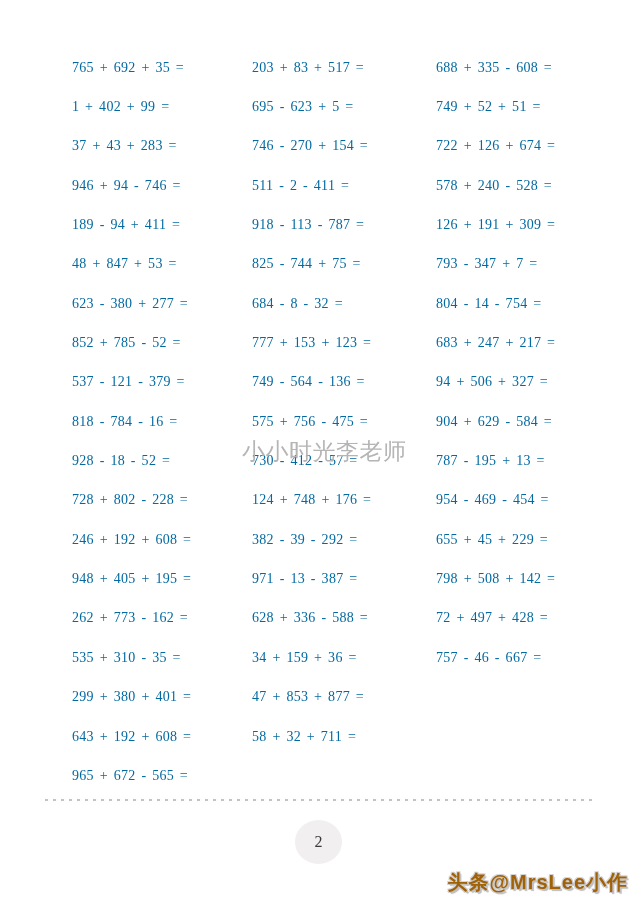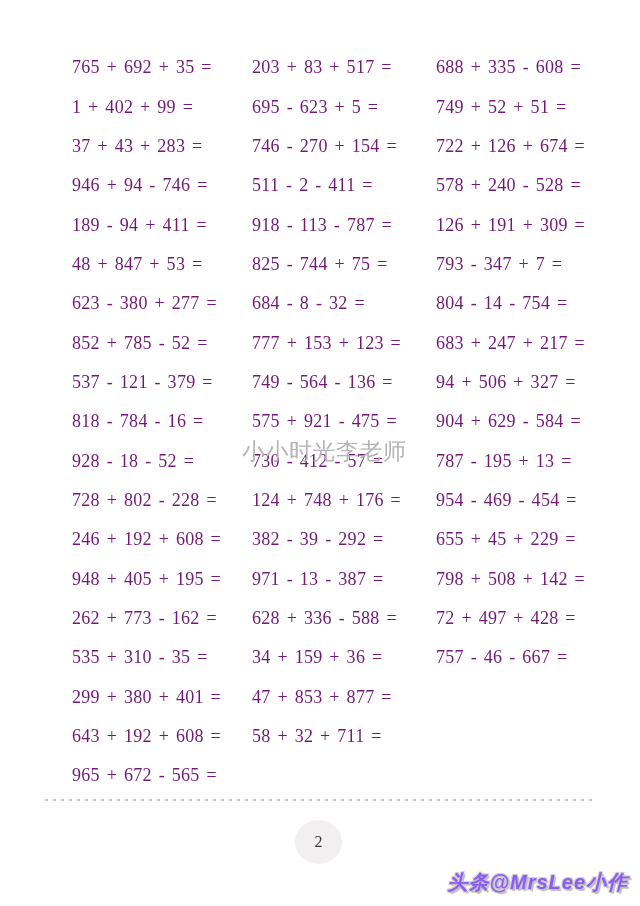--- a/index.html
+++ b/index.html
@@ -23,22 +23,22 @@
     display: flex;
     flex-direction: column;
   }
   .col-1 { left: 72px; }
   .col-2 { left: 252px; }
   .col-3 { left: 436px; }
   .eq {
     height: 39.35px;
     display: flex;
     align-items: center;
-    font-size: 18px;
-    color: #701a75;
+    font-size: 14px;
+    color: #0369a1;
     letter-spacing: 0.3px;
     word-spacing: 2px;
     white-space: nowrap;
   }
   .watermark {
     position: absolute;
     left: 242px;
     top: 436px;
     font-size: 23px;
     color: #b5b5b5;
@@ -75,29 +75,28 @@
     font-family: "Liberation Serif", serif;
   }
   .footer-mark {
     position: absolute;
     right: 12px;
     top: 869px;
     font-family: "Liberation Sans", sans-serif;
     font-size: 20px;
     font-weight: bold;
     letter-spacing: 1px;
-    color: #8b5cf6;
+    color: #a16207;
     text-shadow:
       1px 1px 0 #c0bebe,
       -1px -1px 0 #d8d6d6,
       1px -1px 0 #cfcdcd,
       -1px 1px 0 #cfcdcd,
       2px 2px 1px #bdbbbb;
     white-space: nowrap;
-    font-style: italic;
   }
 </style>
 </head>
 <body>
 
 <div class="page">
 
   <div class="col col-1">
       <div class="eq">765 + 692 + 35 =</div>
       <div class="eq">1 + 402 + 99 =</div>
@@ -123,21 +122,21 @@
   <div class="col col-2">
       <div class="eq">203 + 83 + 517 =</div>
       <div class="eq">695 - 623 + 5 =</div>
       <div class="eq">746 - 270 + 154 =</div>
       <div class="eq">511 - 2 - 411 =</div>
       <div class="eq">918 - 113 - 787 =</div>
       <div class="eq">825 - 744 + 75 =</div>
       <div class="eq">684 - 8 - 32 =</div>
       <div class="eq">777 + 153 + 123 =</div>
       <div class="eq">749 - 564 - 136 =</div>
-      <div class="eq">575 + 921 - 475 =</div>
+      <div class="eq">575 + 756 - 475 =</div>
       <div class="eq">730 - 412 - 57 =</div>
       <div class="eq">124 + 748 + 176 =</div>
       <div class="eq">382 - 39 - 292 =</div>
       <div class="eq">971 - 13 - 387 =</div>
       <div class="eq">628 + 336 - 588 =</div>
       <div class="eq">34 + 159 + 36 =</div>
       <div class="eq">47 + 853 + 877 =</div>
       <div class="eq">58 + 32 + 711 =</div>
     </div>
 

